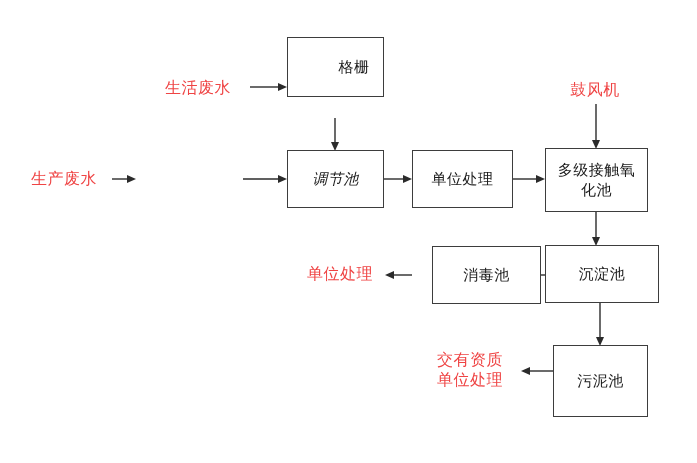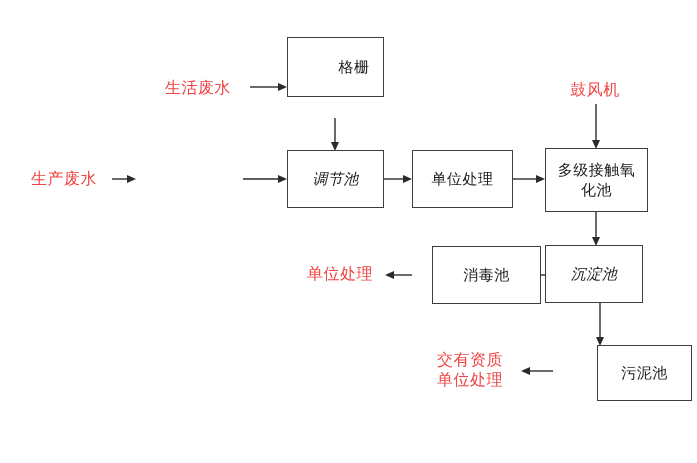--- a/index.html
+++ b/index.html
@@ -131,25 +131,25 @@
   <div class="node" style="left:287px; top:37px; width:97px; height:60px;padding-left:37px;">格栅</div>
 
 
   <div class="node" style="left:287px; top:150px; width:97px; height:58px;font-style:italic;">调节池</div>
 
   <div class="node" style="left:412px; top:150px; width:101px; height:58px;">单位处理</div>
 
   <div class="node" style="left:545px; top:148px; width:103px; height:64px;">多级接触氧
 化池</div>
 
-  <div class="node" style="left:545px; top:245px; width:98px; height:58px;font-style:italic;">沉淀池</div>
+  <div class="node" style="left:545px; top:245px; width:114px; height:58px;">沉淀池</div>
 
   <div class="node" style="left:432px; top:246px; width:109px; height:58px;">消毒池</div>
 
-  <div class="node" style="left:553px; top:345px; width:95px; height:56px;margin-left:44px;">污泥池</div>
+  <div class="node" style="left:553px; top:345px; width:95px; height:72px;">污泥池</div>
 
   <div class="label" style="left:152px; top:76px; width:92px; height:24px;">生活废水</div>
 
   <div class="label" style="left:18px; top:167px; width:92px; height:24px;">生产废水</div>
 
   <div class="label" style="left:558px; top:78px; width:74px; height:24px;">鼓风机</div>
 
   <div class="label" style="left:294px; top:262px; width:92px; height:24px;">单位处理</div>
 
   <div class="label" style="left:424px; top:348px; width:92px; height:44px;">交有资质

